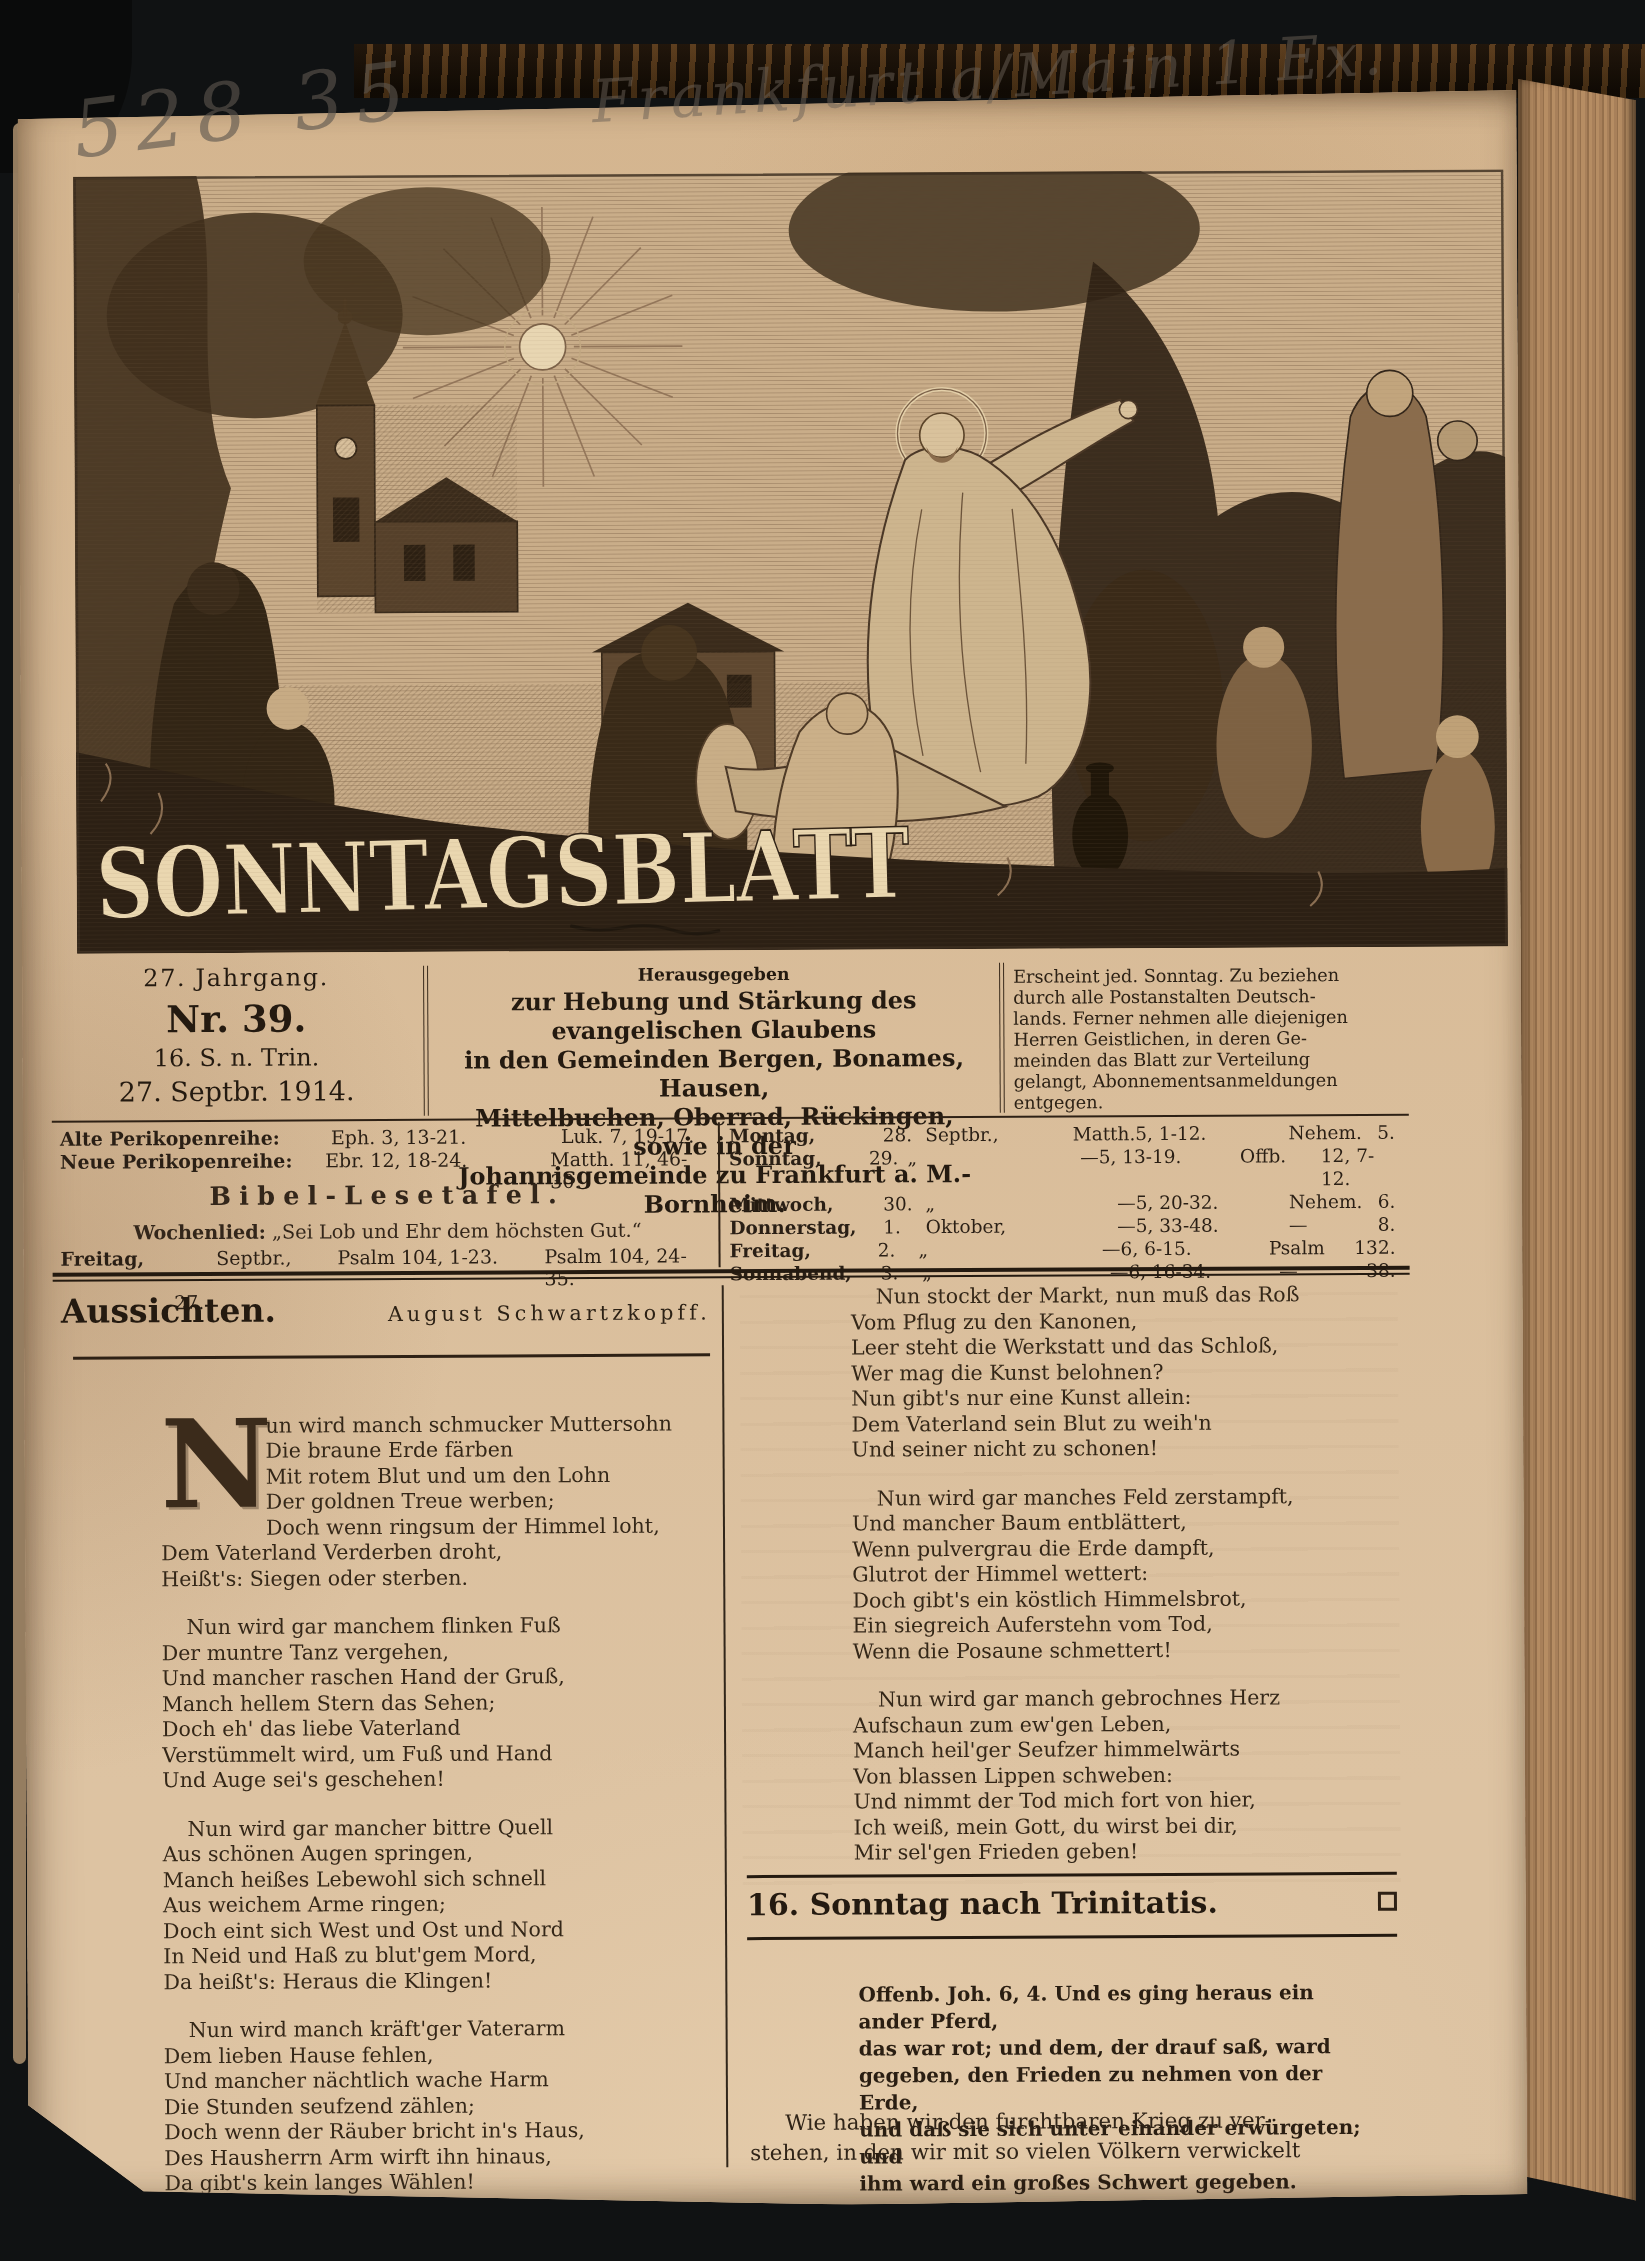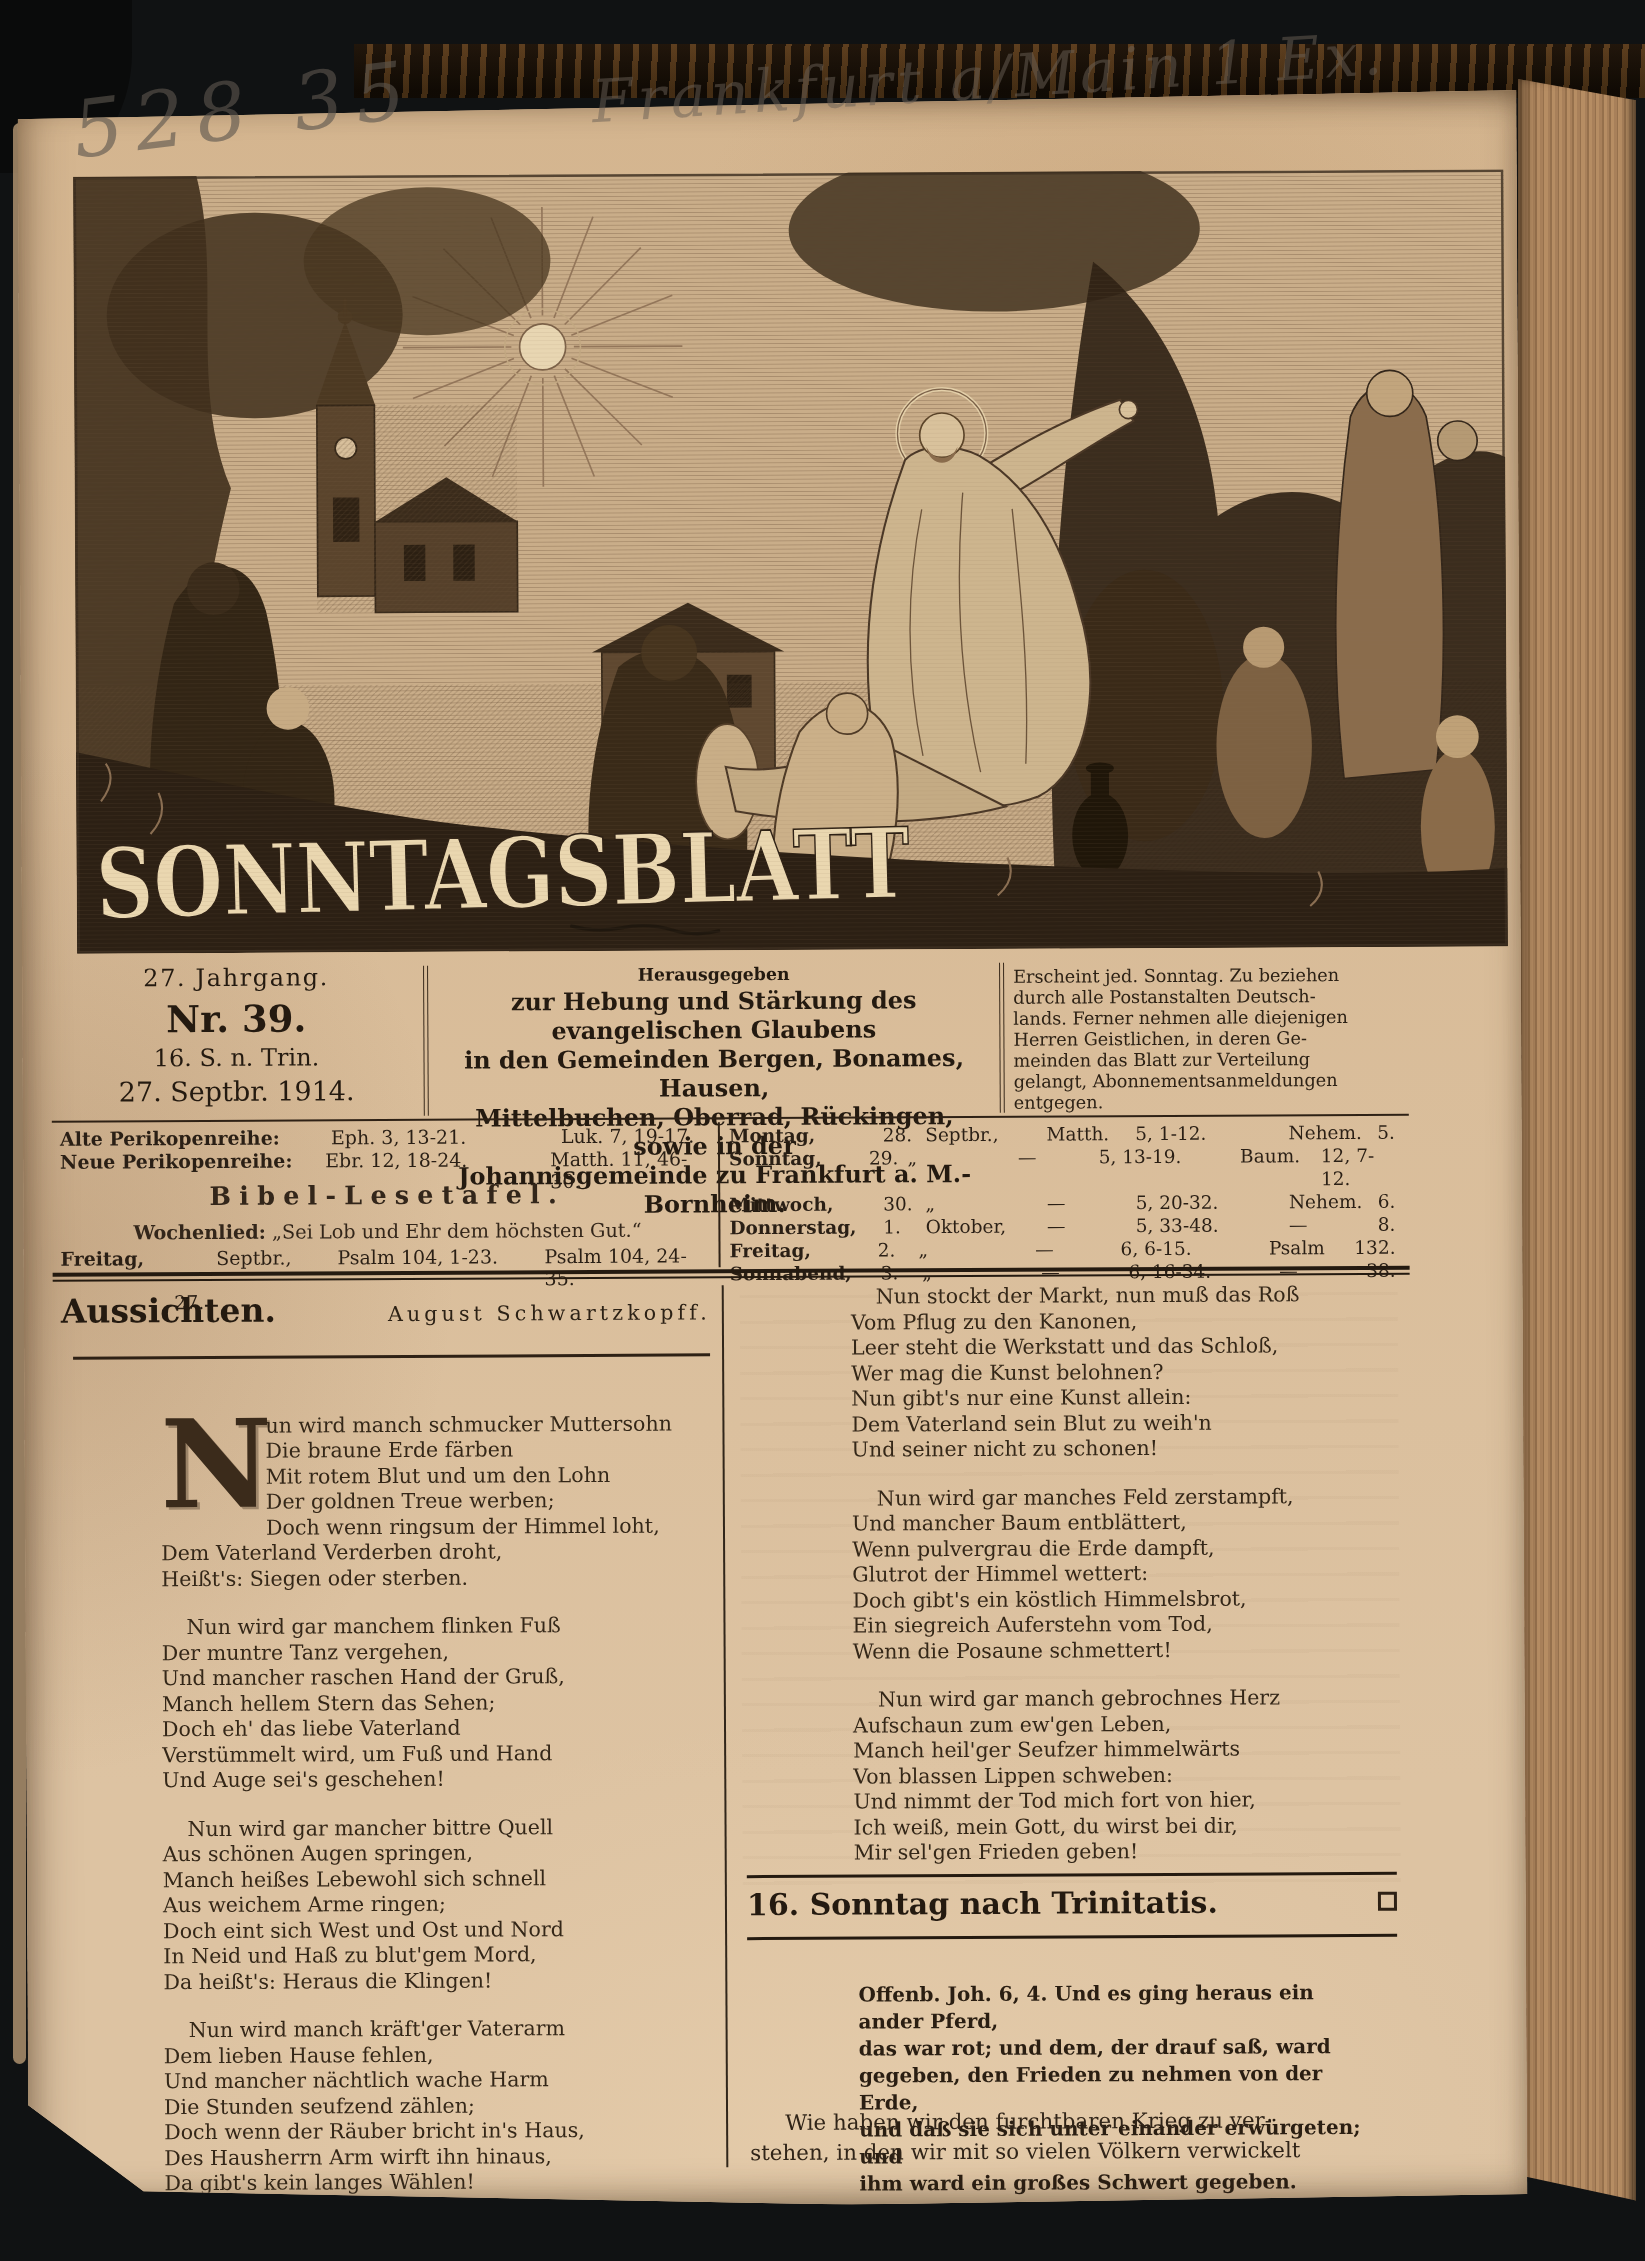--- a/index.html
+++ b/index.html
@@ -62,21 +62,21 @@
   #hymn-row{left:37px;top:1124px;width:654px;text-align:center;font-size:19.3px;}
   #sunday-row{left:37px;top:1150px;width:654px;}
   #sunday-row .day{width:115px;font-weight:bold;}
   #sunday-row .dn{width:43px;margin-top:44px;}
   #sunday-row .dw{width:123px;}
   #sunday-row .r1{width:210px;}
   .wrow{display:flex;font-size:18.5px;line-height:23px;color:#2a1f15;}
   .wrow .day{width:156px;font-weight:bold;}
   .wrow .dn{width:43px;}
   .wrow .dw{width:123px;}
-  .wrow .bk{width:90px;}
+  .wrow .bk{width:90px;text-align:right;}
   .wrow .vs{width:132px;}
   .wrow .rbk{width:90px;margin-left:23px;}
   #week-rows{left:706px;top:1030px;width:666px;}
   #rule-heavy-a{left:29px;top:1175px;width:1357px;height:4.1px;background:#241a10;}
   #rule-heavy-b{left:29px;top:1182px;width:1357px;height:1.6px;background:#241a10;}
   
   #col-divider{left:698px;top:1191px;width:1.6px;height:882px;background:#31261a;}
   #poem-head{left:37px;top:1194px;width:650px;display:flex;justify-content:space-between;align-items:baseline;}
   #poem-title{font-size:33px;font-weight:bold;color:#241a10;}
   #poem-author{font-size:20.6px;letter-spacing:4.1px;color:#2c2115;}
@@ -288,21 +288,21 @@
           <span class="vs">5, 1-12.</span>
           <span class="rbk">Nehem.</span>
           <span>5.</span>
       </div>
       <div class="wrow">
         <span class="day">Sonntag,</span>
           <span class="dn">29.</span>
           <span class="dw">„</span>
           <span class="bk">—</span>
           <span class="vs">5, 13-19.</span>
-          <span class="rbk">Baum.</span>
+          <span class="rbk">Offb.</span>
           <span>12, 7-12.</span>
       </div>
       <div class="wrow">
         <span class="day">Mittwoch,</span>
           <span class="dn">30.</span>
           <span class="dw">„</span>
           <span class="bk">—</span>
           <span class="vs">5, 20-32.</span>
           <span class="rbk">Nehem.</span>
           <span>6.</span>

